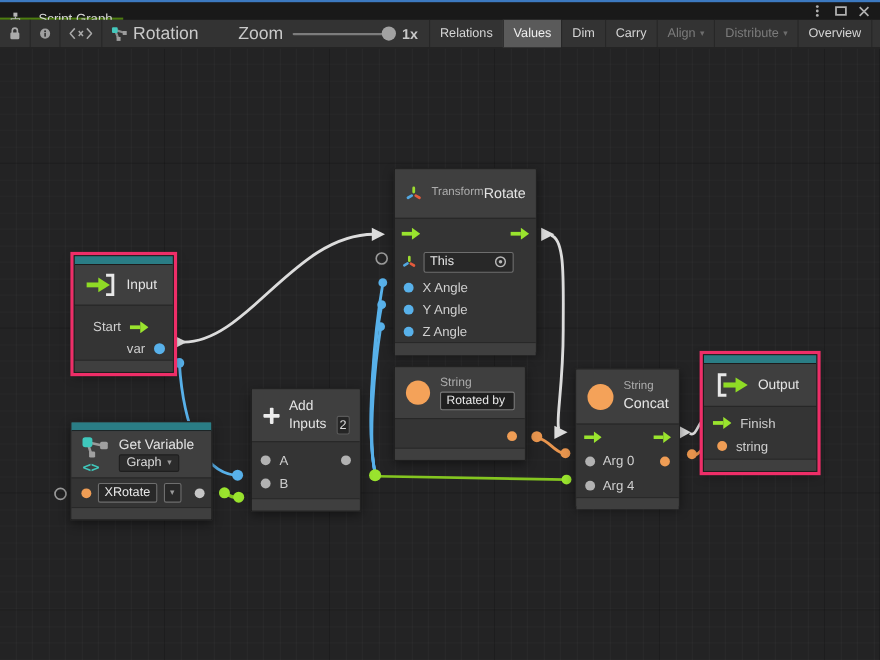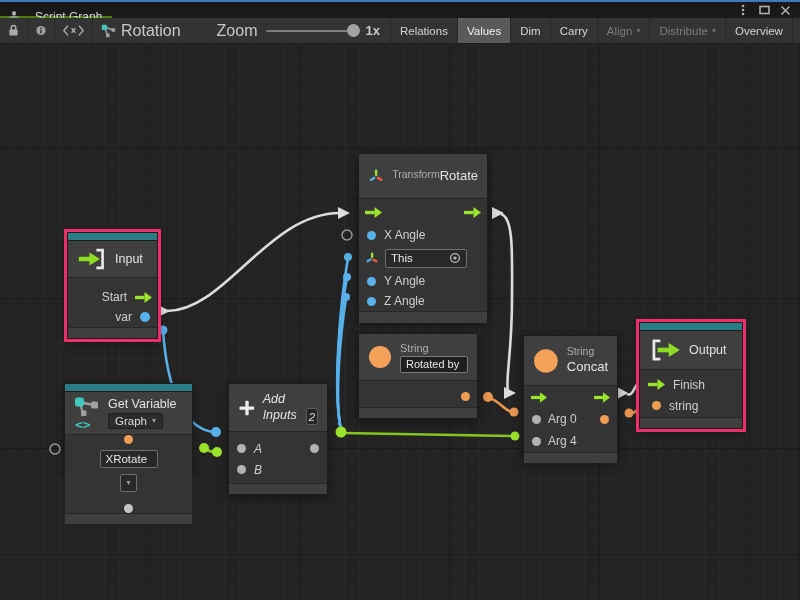--- a/index.html
+++ b/index.html
@@ -221,21 +221,21 @@
   <div class="tealbar"></div>
   <div class="nhead" style="height:36px;">
     <svg width="30" height="24" viewBox="0 0 34 26">
       <path d="M22,3 h7 v20 h-7" stroke="#e8e8e8" stroke-width="3" fill="none"></path>
       <rect x="2" y="10.5" width="13" height="5" fill="#8fdc25"></rect>
       <polygon points="14,5.5 26,13 14,20.5" fill="#8fdc25"></polygon>
     </svg>
     <span class="ntitle">Input</span>
   </div>
   <div class="nbody" style="padding-top:9px;">
-    <div class="prow" style="height:20px; justify-content:flex-end; padding-right:5px;">
+    <div class="prow" style="height:20px; justify-content:flex-end; padding-right:22px;">
       <span class="plabel">Start</span>
       <svg width="17" height="11" viewBox="0 0 17 11">
         <rect x="0" y="3.8" width="9.5" height="3.4" fill="#9ae42e"></rect>
           <polygon points="9.5,0 17,5.5 9.5,11" fill="#9ae42e"></polygon>
       </svg>
     </div>
     <div class="prow" style="height:20px; justify-content:flex-end; padding-right:7px;">
       <span class="plabel">var</span>
       <span class="dot d10 blue"></span>
     </div>
@@ -254,35 +254,35 @@
       <text x="1" y="34" font-size="13" font-weight="bold" fill="#3fc8bc" font-family="DejaVu Sans Mono, monospace">&lt;&gt;</text>
     </svg>
     <div style="display:flex; flex-direction:column; gap:2px;">
       <span class="ntitle">Get Variable</span>
       <span class="dropbtn" style="align-self:flex-start;">
         <span>Graph</span>
         <span class="caret">▾</span>
       </span>
     </div>
   </div>
-  <div class="nbody" style="display:flex; align-items:center; gap:6px; padding:0 9px;flex-direction:column;">
+  <div class="nbody" style="display:flex; align-items:center; gap:6px; padding:0 9px;">
     <span class="dot d9 orange"></span>
     <span class="field" style="width:58px; height:18px;">
       <span>XRotate</span>
     </span>
     <span class="field" style="width:17px; height:18px; justify-content:center;">
       <span class="caret">▾</span>
     </span>
     <span class="spacer"></span>
     <span class="dot d9 gray" style="background:#c6c6c6;"></span>
   </div>
   <div class="nfoot"></div>
 </div>
 
-<div class="node" style="left:228px; top:383px; width:100px; height:112px;font-style:italic;">
+<div class="node" style="left:228px; top:353px; width:100px; height:112px;">
   <div class="nhead" style="height:47px; gap:7px;">
     <svg width="24" height="24" viewBox="0 0 24 24">
       <rect x="10" y="2" width="4.5" height="20" rx="1" fill="#ececec"></rect>
       <rect x="2" y="9.8" width="20" height="4.5" rx="1" fill="#ececec"></rect>
     </svg>
     <div style="display:flex; flex-direction:column; line-height:1.25;">
       <span class="ntitle">Add</span>
       <span class="ntitle">Inputs</span>
     </div>
     <span class="countbox" style="align-self:flex-end; margin-bottom:6px; margin-left:2px;">
@@ -325,44 +325,44 @@
       <svg width="17" height="11" viewBox="0 0 17 11">
         <rect x="0" y="3.8" width="9.5" height="3.4" fill="#9ae42e"></rect>
           <polygon points="9.5,0 17,5.5 9.5,11" fill="#9ae42e"></polygon>
       </svg>
       <span class="spacer"></span>
       <svg width="17" height="11" viewBox="0 0 17 11">
         <rect x="0" y="3.8" width="9.5" height="3.4" fill="#9ae42e"></rect>
           <polygon points="9.5,0 17,5.5 9.5,11" fill="#9ae42e"></polygon>
       </svg>
     </div>
-    <div class="prow" style="height:20px;">
-      <span class="dot d9 blue"></span>
-      <span class="plabel">X Angle</span>
-    </div>
     <div class="prow" style="height:26px; gap:6px; padding:0 6px;">
       <svg width="14" height="15" viewBox="0 0 28 29">
         <rect x="11.8" y="2.5" width="4.8" height="11.5" rx="2.4" fill="#9ddc30"></rect>
         <g transform="rotate(120 14 15)">
             <rect x="11.8" y="2.5" width="4.8" height="11.5" rx="2.4" fill="#e55b3c"></rect>
           </g>
         <g transform="rotate(240 14 15)">
             <rect x="11.8" y="2.5" width="4.8" height="11.5" rx="2.4" fill="#52a7e0"></rect>
           </g>
       </svg>
       <span class="field" style="width:82px; height:19px; justify-content:space-between;">
         <span>This</span>
         <svg width="12" height="12" viewBox="0 0 12 12">
           <circle cx="6" cy="6" r="4.4" fill="none" stroke="#b8b8b8" stroke-width="1.3"></circle>
           <circle cx="6" cy="6" r="1.6" fill="#b8b8b8"></circle>
         </svg>
       </span>
     </div>
     <div class="prow" style="height:20px;">
       <span class="dot d9 blue"></span>
+      <span class="plabel">X Angle</span>
+    </div>
+    <div class="prow" style="height:20px;">
+      <span class="dot d9 blue"></span>
       <span class="plabel">Y Angle</span>
     </div>
     <div class="prow" style="height:20px;">
       <span class="dot d9 blue"></span>
       <span class="plabel">Z Angle</span>
     </div>
   </div>
   <div class="nfoot" style="height:11px;"></div>
 </div>
 

